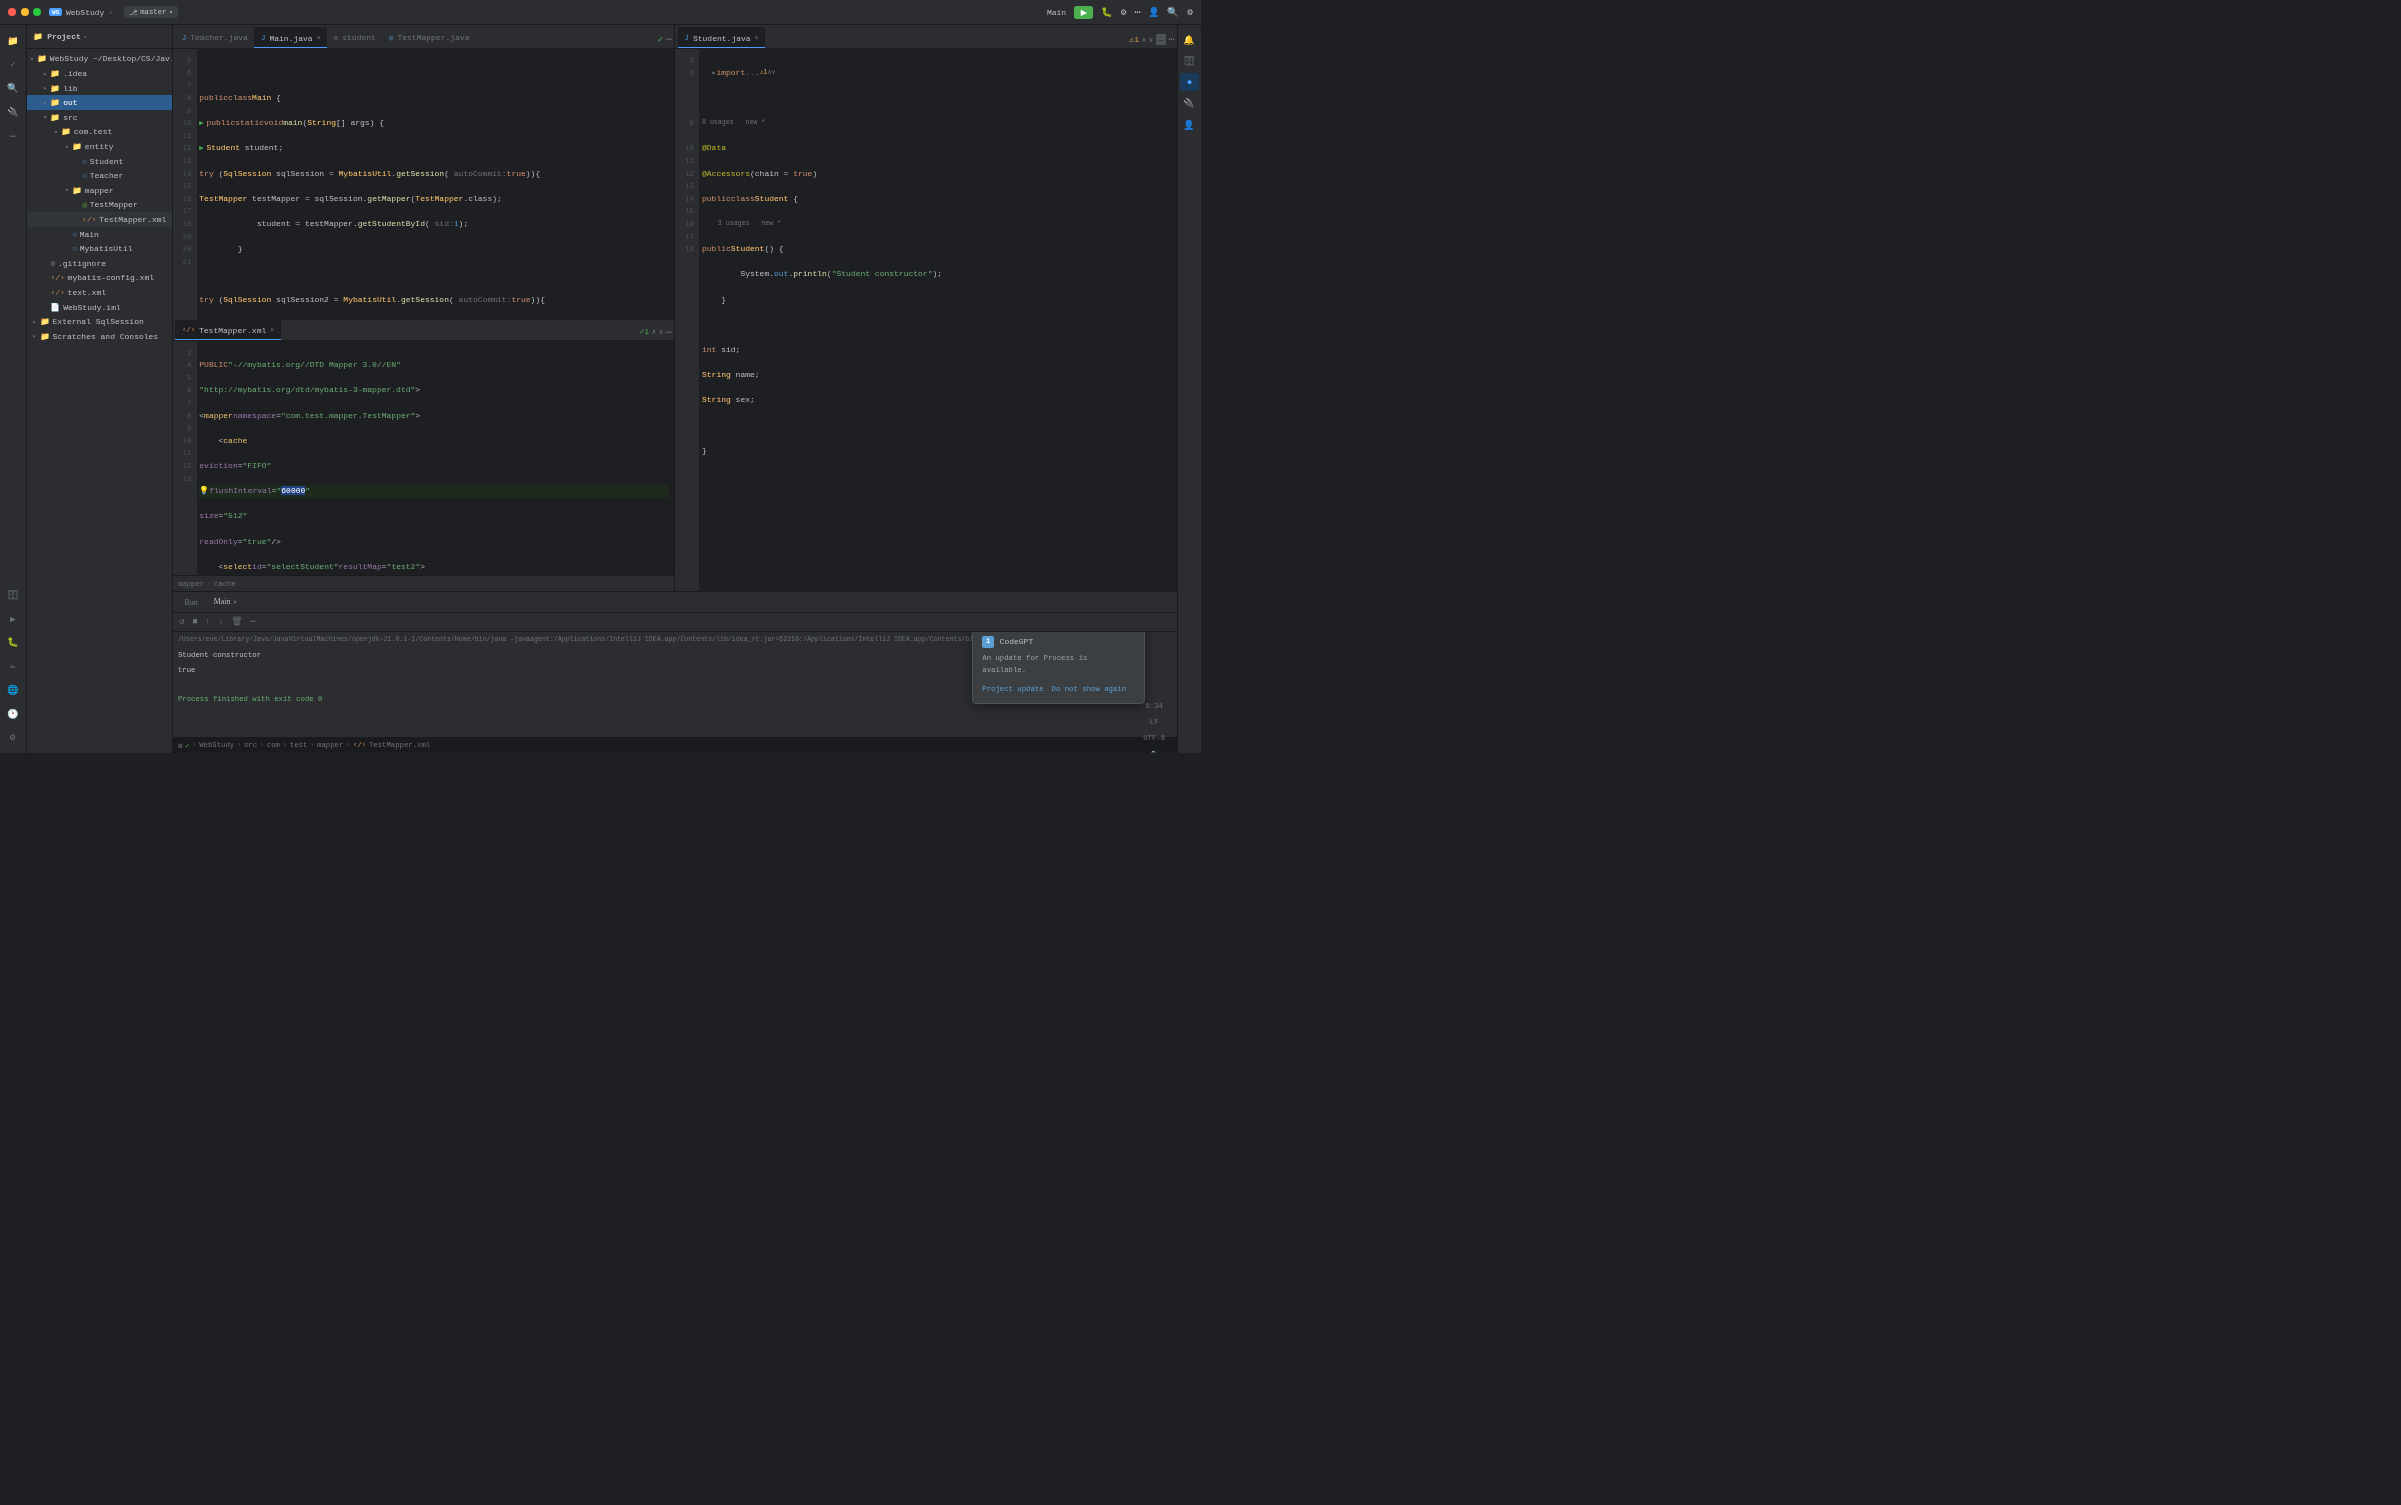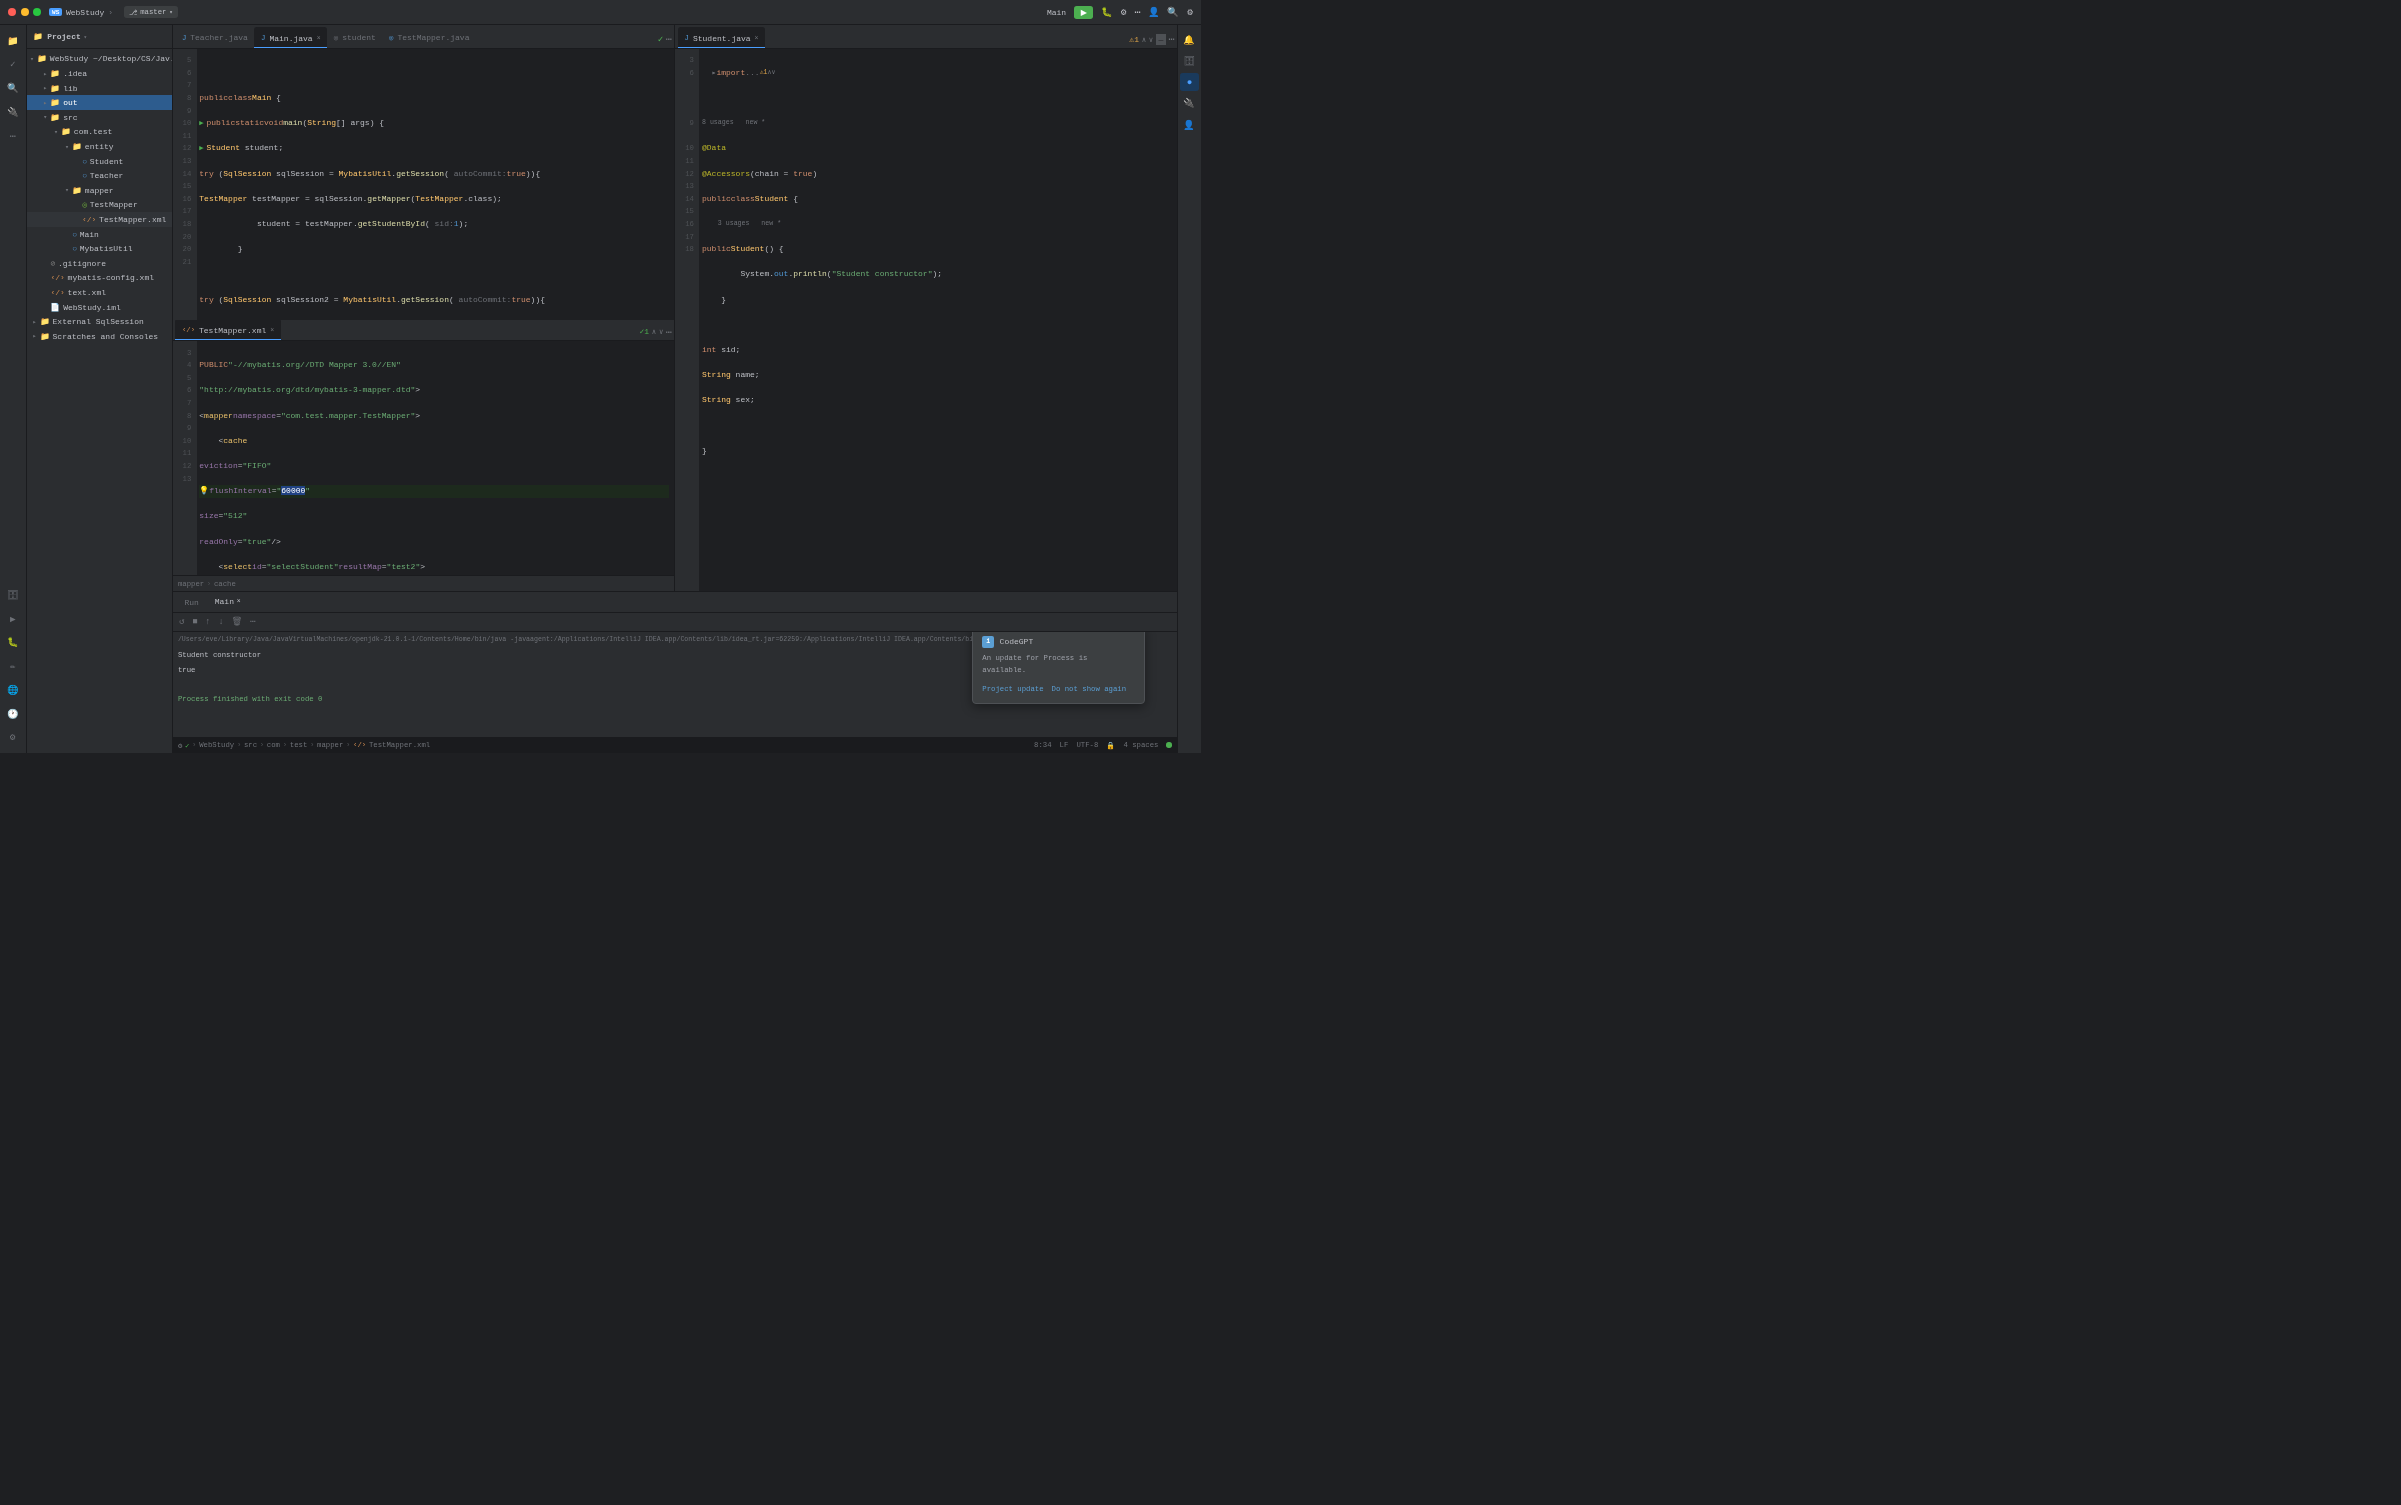--- a/index.html
+++ b/index.html
@@ -306,20 +306,21 @@
     }
     .bottom-tab {
       height: 37px;
       display: flex;
       align-items: center;
       padding: 0 6.6px;
       font-size: 8px;
       color: #6e7177;
       cursor: pointer;
       gap: 2.7px;
+      font-family: Liberation Serif, serif;
     }
     .bottom-tab.active {
       color: #bcbec4;
       border-bottom: 1.3px solid #4a9eff;
     }
     .bottom-tab-close {
       font-size: 6.6px;
       cursor: pointer;
     }
     .bottom-toolbar {
@@ -374,20 +375,21 @@
     .status-left {
       display: flex;
       align-items: center;
       gap: 2.7px;
     }
     .status-right {
       margin-left: auto;
       display: flex;
       align-items: center;
       gap: 8px;
+      flex-direction: column;
     }
     .status-indicator {
       width: 5.3px;
       height: 5.3px;
       border-radius: 50%;
       background: #4caf50;
     }
 
     
     .right-icons {

